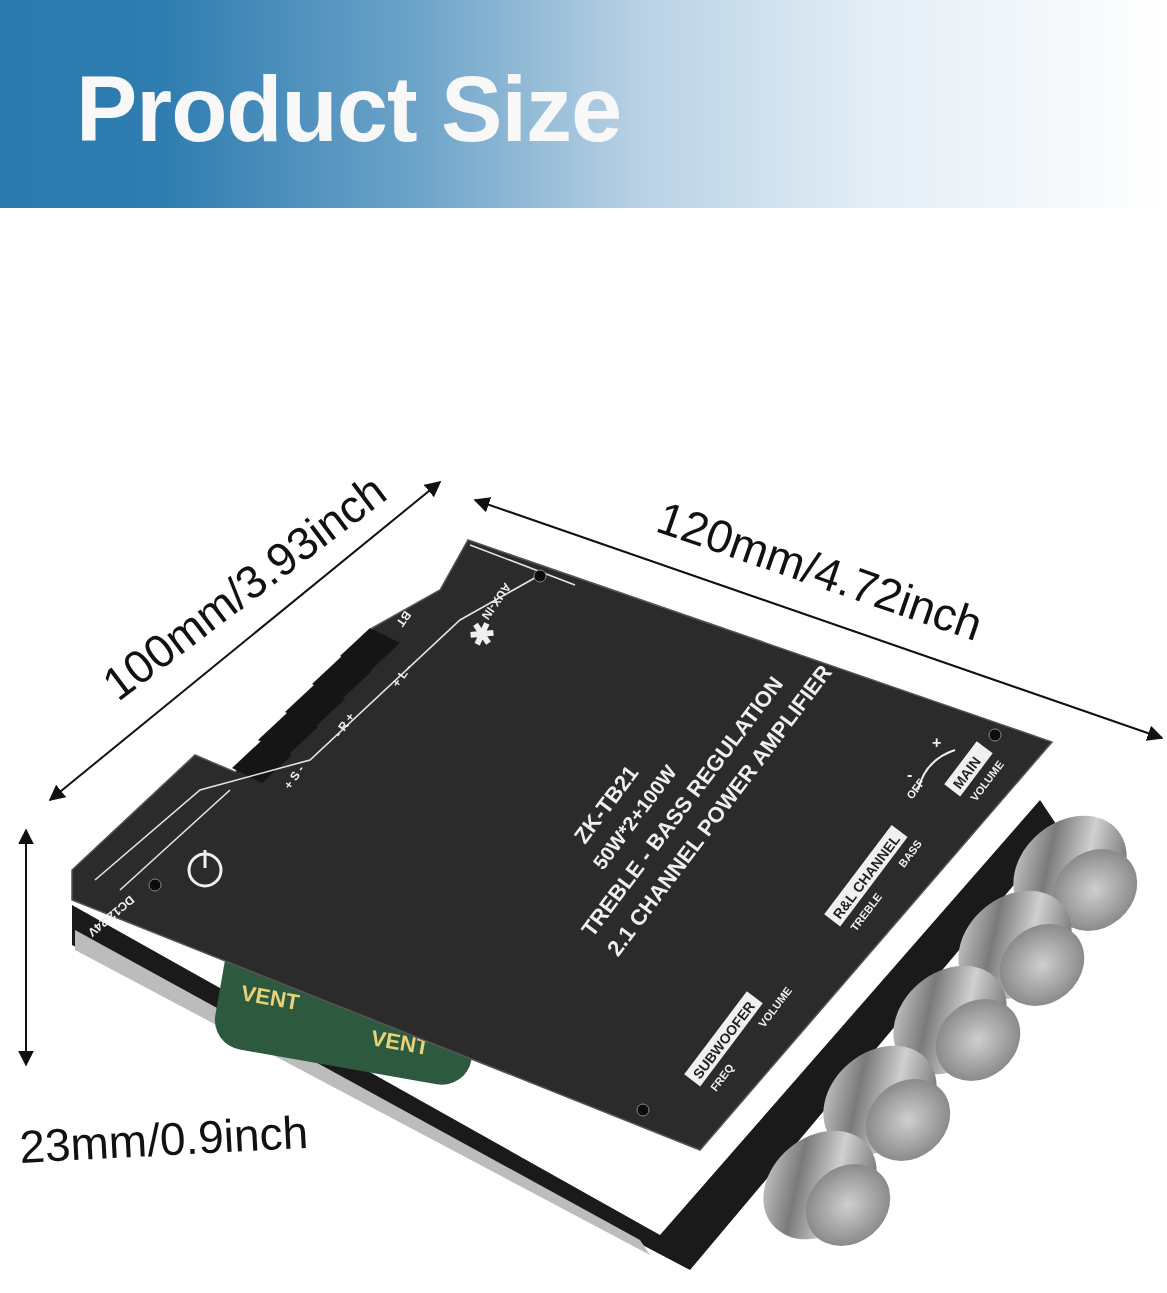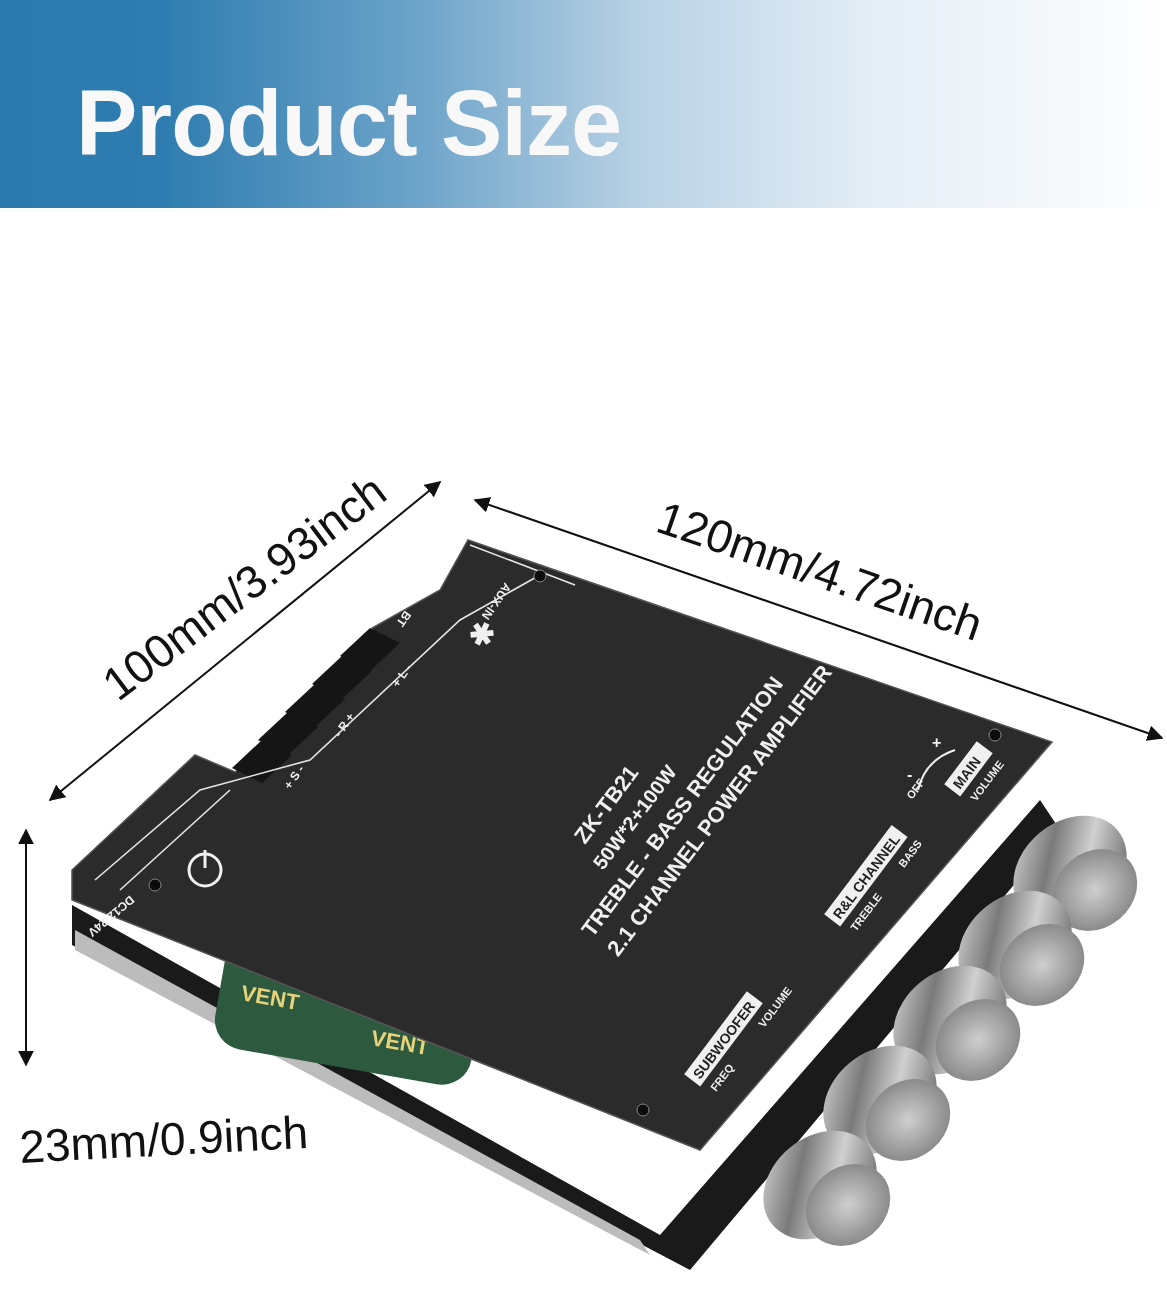--- a/index.html
+++ b/index.html
@@ -6,21 +6,21 @@
   body {
     width: 1167px; height: 1293px; overflow: hidden; position: relative;
     background: #ffffff;
     font-family: "Liberation Sans", sans-serif;
   }
   .banner {
     position: absolute; left: 0; top: 0; width: 1167px; height: 208px;
     background: linear-gradient(90deg, #2a7aad 0%, #2f7db0 14%, #6aa2c8 35%, #b9d2e5 55%, #e4eef6 75%, #ffffff 100%);
   }
   .banner-title {
-    position: absolute; left: 76px; top: 77px;
+    position: absolute; left: 76px; top: 63px;
     font-family: "Liberation Sans", sans-serif; font-weight: bold;
     font-size: 92px; color: #f8f8f8; letter-spacing: -1px; line-height: 1;
   }
   .dim-label {
     position: absolute; font-family: "Liberation Sans", sans-serif;
     font-size: 46px; color: #111; white-space: nowrap; transform-origin: left top;
   }
   svg.scene { position: absolute; left: 0; top: 0; }
   .board-text { font-family: "Liberation Sans", sans-serif; fill: #f0f0f0; font-weight: bold; }
 </style>

